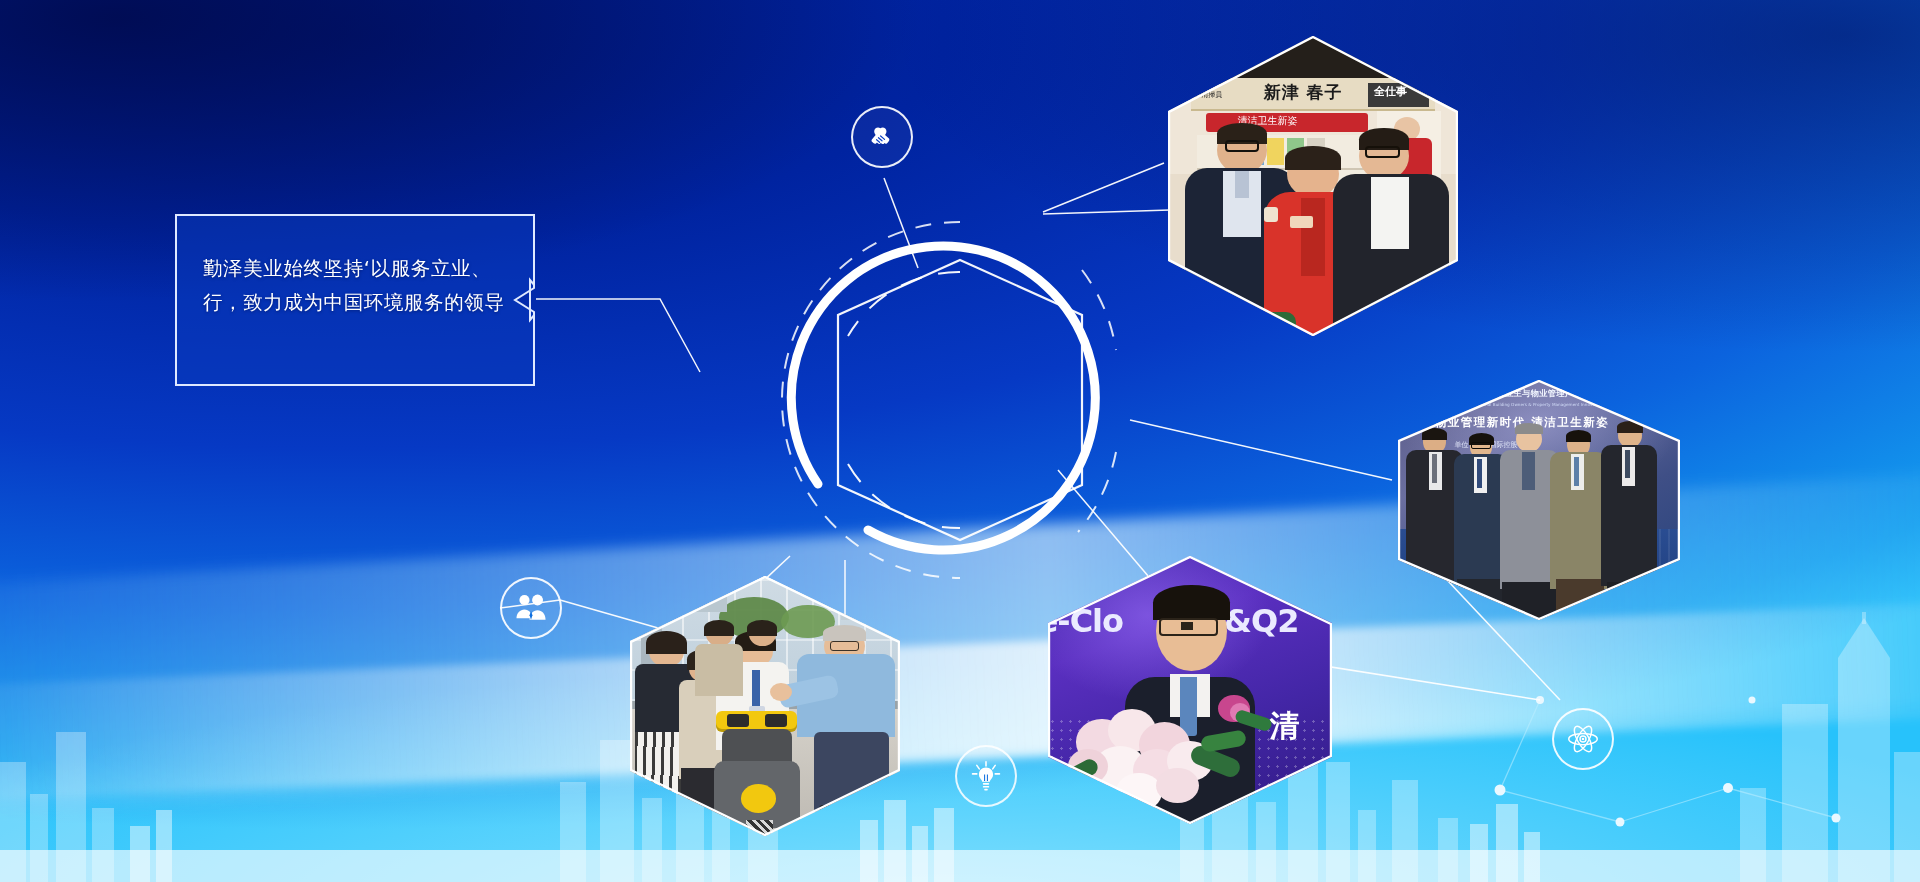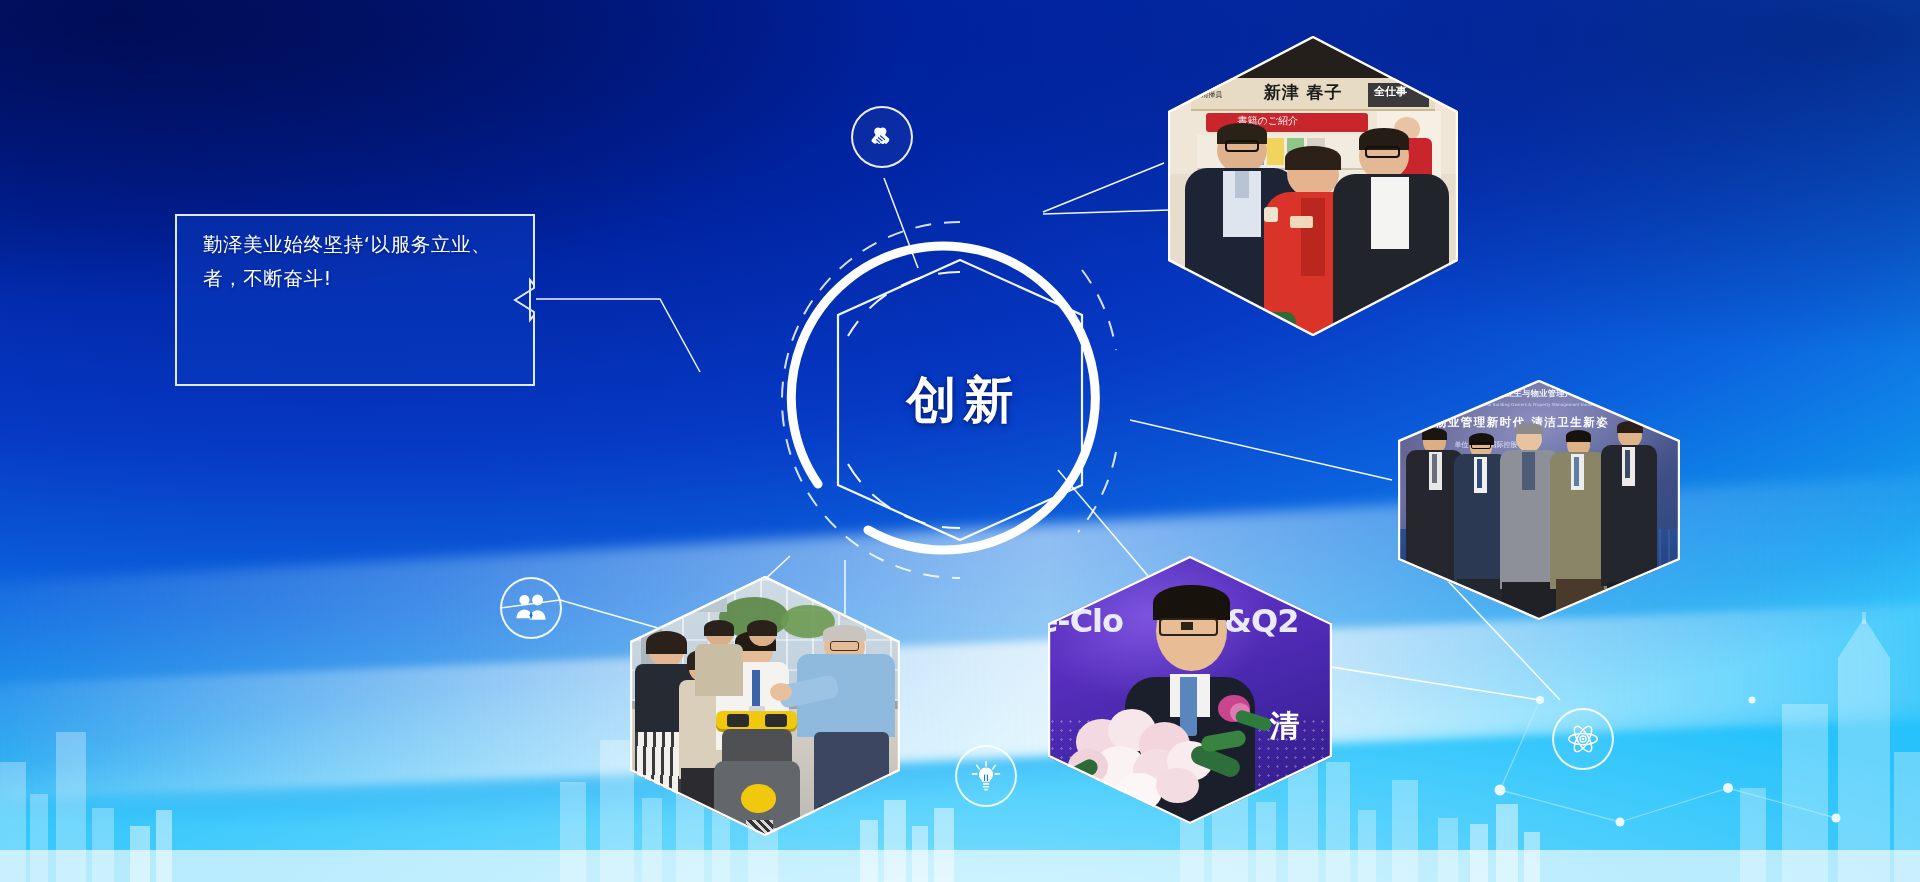--- a/index.html
+++ b/index.html
@@ -57,21 +57,21 @@
     text-shadow:0 2px 7px rgba(0,20,90,.75), 0 0 2px rgba(0,30,120,.9);
     font-family:"DejaVu Sans","Liberation Sans",sans-serif;
   }
 
   
   .quote{
     position:absolute; left:175px; top:214px; width:360px; height:172px;
   }
   .quote .qshape{ position:absolute; inset:0; }
   .quote .qtext{
-    position:absolute; left:28px; top:14px; width:300px;
+    position:absolute; left:28px; top:38px; width:300px;
     color:#ffffff; font-size:19.5px; line-height:34px; letter-spacing:.6px;
     font-family:"DejaVu Sans","Liberation Sans",sans-serif;
     text-shadow:0 1px 3px rgba(0,15,80,.6);
   }
   .quote .qtext p{ white-space:nowrap; }
 
   
   .icon-node{
     position:absolute; border:2px solid rgba(255,255,255,.92);
     border-radius:50%; display:flex; align-items:center; justify-content:center;
@@ -214,21 +214,21 @@
     </g>
   </svg>
 
   <div class="quote">
     <svg class="qshape" viewBox="0 0 360 172" preserveAspectRatio="none">
       <polygon points="1,1 359,1 359,74 340,86 359,98 359,171 1,171" fill="rgba(10,58,190,0.55)" stroke="#dfe9ff" stroke-width="2"></polygon>
       <polygon points="355,66 372,86 355,106" fill="none" stroke="#dfe9ff" stroke-width="2"></polygon>
     </svg>
     <div class="qtext">
       <p>勤泽美业始终坚持‘以服务立业、</p>
-      <p>者，不断奋斗!</p>
+      <p>行，致力成为中国环境服务的领导</p>
     </div>
   </div>
 
   <div class="hub">
     <svg viewBox="0 0 400 400">
 
       <path d="M200 22 A178 178 0 1 0 200 378" fill="none" stroke="#ffffff" stroke-width="2" stroke-dasharray="16 13" opacity=".85"></path>
 
       <path d="M322 70 A178 178 0 0 1 356 150" fill="none" stroke="#ffffff" stroke-width="2" stroke-dasharray="16 13" opacity=".85"></path>
       <path d="M356 252 A178 178 0 0 1 318 332" fill="none" stroke="#ffffff" stroke-width="2" stroke-dasharray="16 13" opacity=".85"></path>
@@ -236,21 +236,20 @@
       <path d="M58 284 A152 152 0 1 1 108 330" fill="none" stroke="#ffffff" stroke-width="9" stroke-linecap="round"></path>
 
       <polygon points="200,60 322,115 322,285 200,340 78,285 78,115" fill="none" stroke="#ffffff" stroke-width="2.2" opacity=".95"></polygon>
 
       <g stroke="#ffffff" stroke-width="2" fill="none" opacity=".95">
         <path d="M200 72 A128 128 0 0 0 88 136" stroke-dasharray="22 17"></path>
         <path d="M88 264 A128 128 0 0 0 200 328" stroke-dasharray="22 17"></path>
       </g>
     </svg>
     <div class="hub-label">
-      <span>创新</span>
     </div>
   </div>
 
   <div class="icon-node" style="left:851px; top:106px; width:62px; height:62px;">
     <svg width="34" height="34" viewBox="0 0 48 48">
       <path d="M24 14c-2-5-11-5-11 2 0 2 .8 3.6 2 5l-5 6c-1.2 1.4-1 3 .3 4.1l2 1.7c1.1.9 2.6.9 3.6-.1l1-1 1.6 1.4c1 .9 2.5.8 3.4-.2l.5-.6 1.4 1.1c1 .8 2.4.7 3.2-.3l.6-.8 1 .7c1 .7 2.3.5 3-.5l2.2-2.9c.9-1.2.8-2.8-.3-3.8l-5.2-4.8c1.2-1.4 2-3 2-5 0-7-9-7-11-2z" fill="#ffffff"></path>
       <path d="M19 25l5 4.4M22 22.6l5.6 4.8M16.4 27.8l4.2 3.6" stroke="#0b3fc4" stroke-width="1.7" stroke-linecap="round" fill="none"></path>
     </svg>
   </div>
 
@@ -303,21 +302,21 @@
 
       <div class="sky" style="left:0;top:0;width:100%;height:15%;background:#241f1a;"></div>
 
       <div class="sky" style="left:8%;top:14%;width:84%;height:11%;background:#e7dcc3;border-bottom:2px solid #c9b98f;"></div>
       <div class="lbl" style="left:33%;top:15%;font-size:17px;font-weight:700;color:#1b1b1b;letter-spacing:1px;">新津 春子</div>
       <div class="lbl" style="left:9%;top:18%;font-size:7px;color:#2a2a2a;">の清掃員</div>
       <div class="sky" style="left:69%;top:15.5%;width:21%;height:8%;background:#3a3a3a;"></div>
       <div class="lbl" style="left:71%;top:16%;font-size:11px;font-weight:700;color:#fff;text-align:center;">全仕事</div>
 
       <div class="sky" style="left:13%;top:25.5%;width:56%;height:6.5%;background:#c8262c;border-radius:3px;"></div>
-      <div class="lbl" style="left:24%;top:26%;font-size:10px;color:#fff;">書籍のご紹介</div>
+      <div class="lbl" style="left:24%;top:26%;font-size:10px;color:#fff;">清洁卫生新姿</div>
 
       <div class="sky" style="left:10%;top:33%;width:58%;height:20%;background:#f2ece0;"></div>
       <div class="sky" style="left:10%;top:44%;width:58%;height:2px;background:#cfc6b4;"></div>
       <div class="sky" style="left:20%;top:34%;width:6%;height:9%;background:#e4788e;"></div>
       <div class="sky" style="left:27%;top:34%;width:6%;height:9%;background:#6fa8d8;"></div>
       <div class="sky" style="left:34%;top:34%;width:6%;height:9%;background:#f0d45e;"></div>
       <div class="sky" style="left:41%;top:34%;width:6%;height:9%;background:#8fc78b;"></div>
       <div class="sky" style="left:48%;top:34%;width:6%;height:9%;background:#d8d2c4;"></div>
       <div class="sky" style="left:20%;top:45%;width:6%;height:8%;background:#cfa0c2;"></div>
       <div class="sky" style="left:27%;top:45%;width:6%;height:8%;background:#e0b36a;"></div>

